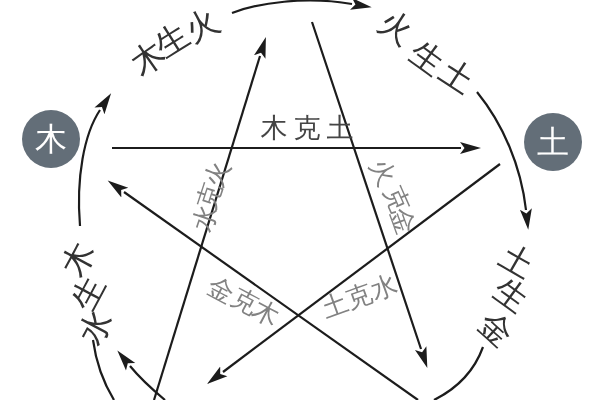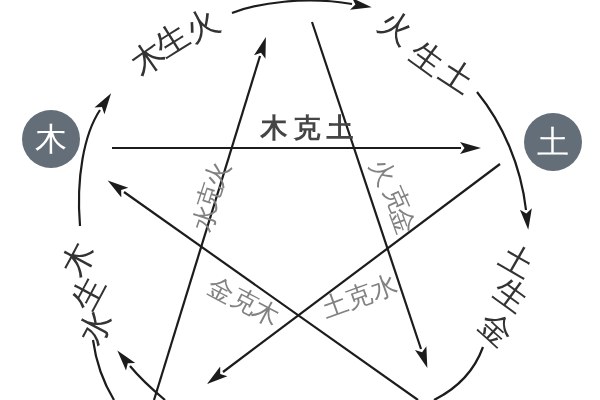--- a/index.html
+++ b/index.html
@@ -88,21 +88,21 @@
   <span class="ch gen-ch" style="left:457px; top:76px; transform:translate(-50%,-50%) rotate(33deg);">土</span>
 
   <span class="ch gen-ch" style="left:517px; top:261px; transform:translate(-50%,-50%) rotate(30deg);">土</span>
   <span class="ch gen-ch" style="left:511px; top:295px; transform:translate(-50%,-50%) rotate(36deg);">生</span>
   <span class="ch gen-ch" style="left:496px; top:329px; transform:translate(-50%,-50%) rotate(42deg);">金</span>
 
   <span class="ch gen-ch" style="left:95px; top:327px; transform:translate(-50%,-50%) rotate(-62deg);">水</span>
   <span class="ch gen-ch" style="left:88px; top:293px; transform:translate(-50%,-50%) rotate(-62deg);">生</span>
   <span class="ch gen-ch" style="left:78px; top:259px; transform:translate(-50%,-50%) rotate(-62deg);">木</span>
 
-  <div class="ke-horiz" style="left:310px; top:127px;font-weight:bold;">木克土</div>
+  <div class="ke-horiz" style="left:310px; top:127px;">木克土</div>
 
   <span class="ch ke-ch" style="left:205px; top:218px; transform:translate(-50%,-50%) rotate(-72deg);">水</span>
   <span class="ch ke-ch" style="left:209px; top:196px; transform:translate(-50%,-50%) rotate(-72deg);">克</span>
   <span class="ch ke-ch" style="left:217px; top:174px; transform:translate(-50%,-50%) rotate(-68deg);">火</span>
 
   <span class="ch ke-ch" style="left:383px; top:172px; transform:translate(-50%,-50%) rotate(62deg);">火</span>
   <span class="ch ke-ch" style="left:397px; top:199px; transform:translate(-50%,-50%) rotate(66deg);">克</span>
   <span class="ch ke-ch" style="left:403px; top:221px; transform:translate(-50%,-50%) rotate(70deg);">金</span>
 
   <span class="ch ke-ch" style="left:221px; top:290px; transform:translate(-50%,-50%) rotate(28deg);">金</span>

